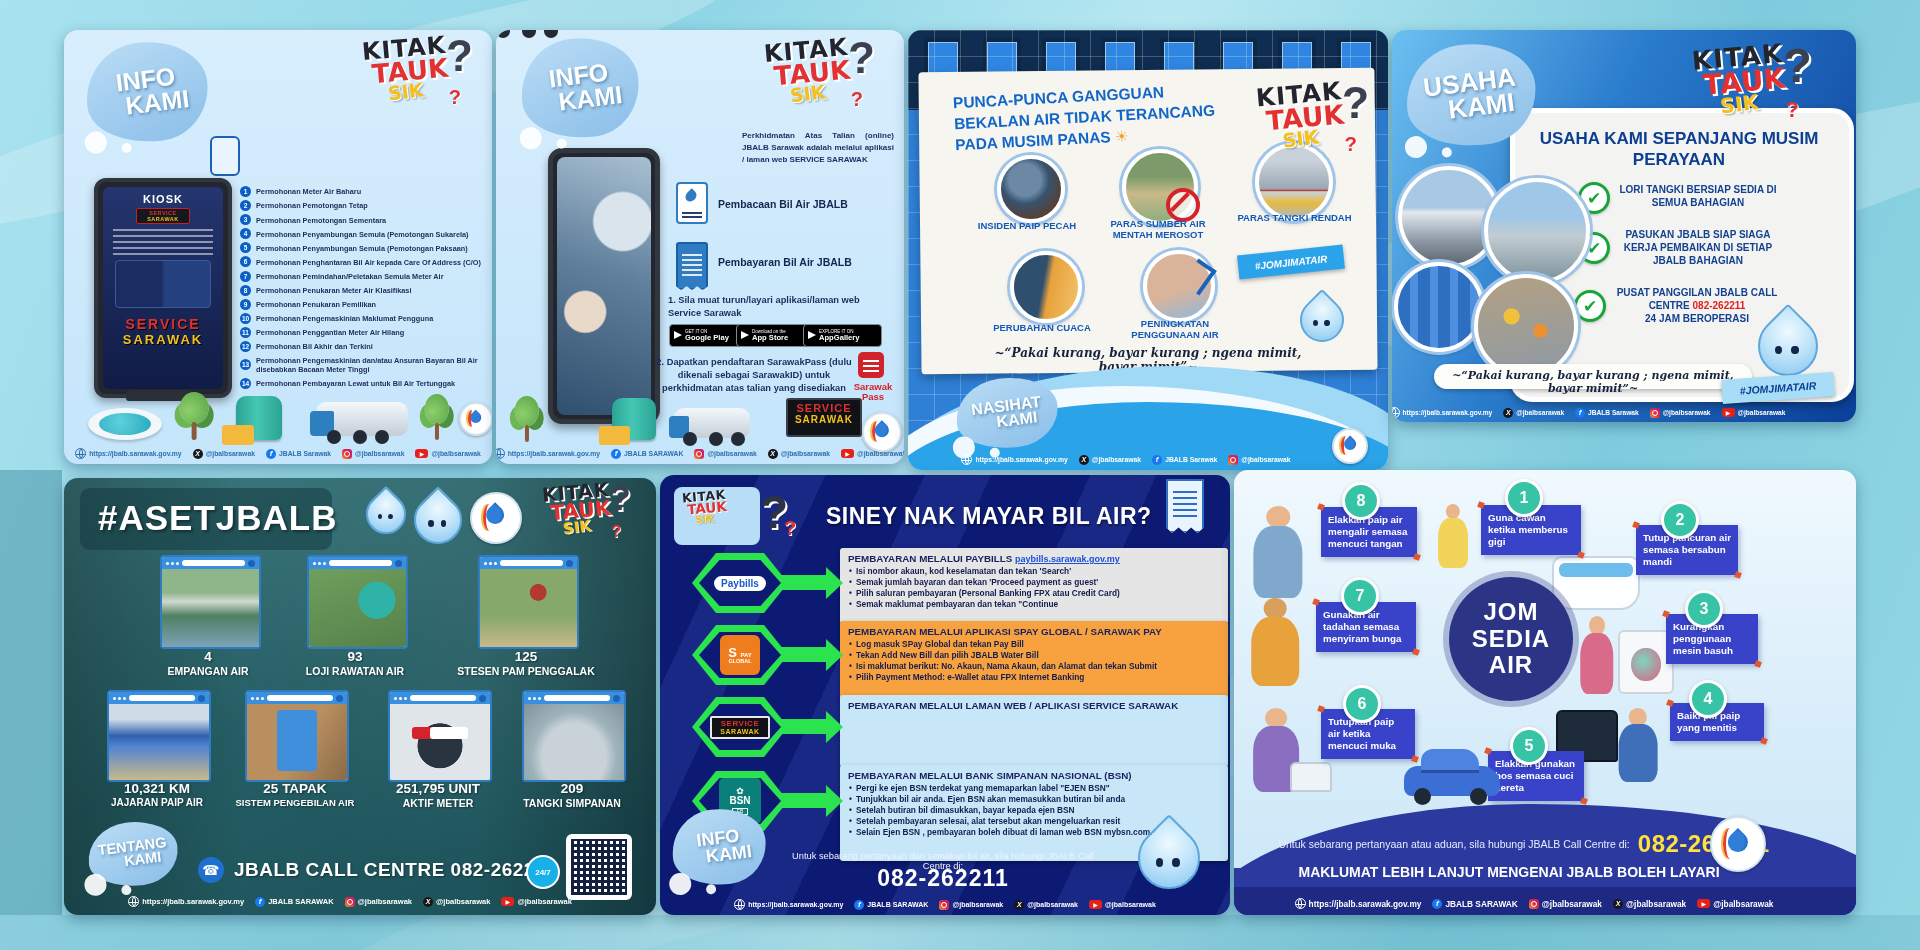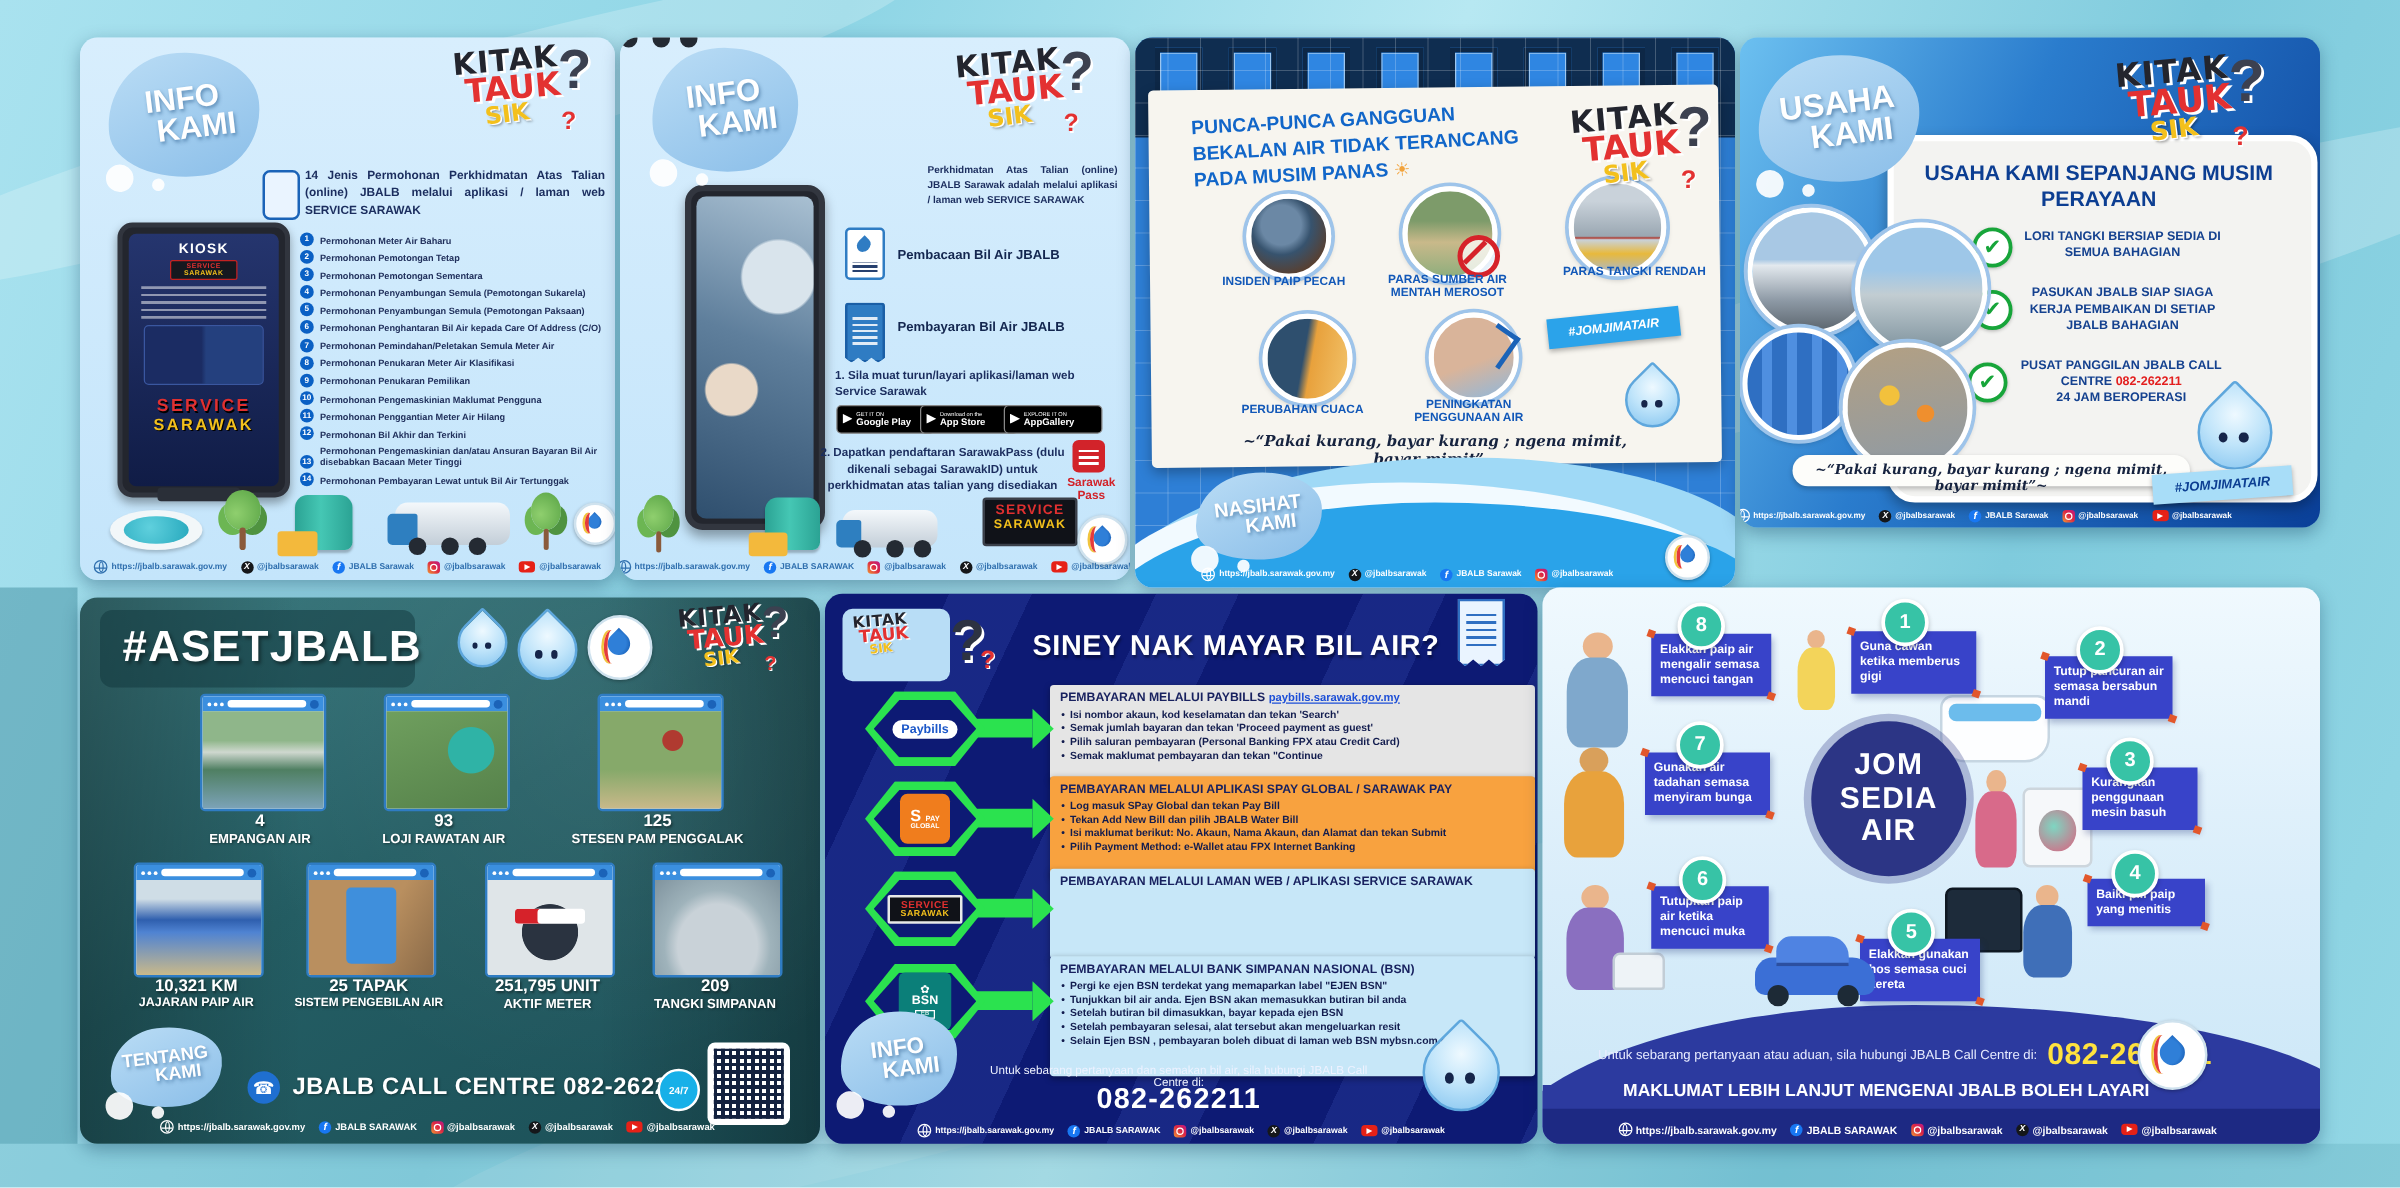--- a/index.html
+++ b/index.html
@@ -39,21 +39,21 @@
   .soc{display:inline-flex;align-items:center;gap:3px}
   .icgl{width:9px;height:9px;border:1px solid currentColor;border-radius:50%;position:relative;flex:0 0 9px}
   .icgl::before{content:"";position:absolute;left:0;right:0;top:50%;border-top:1px solid currentColor}
   .icgl::after{content:"";position:absolute;left:28%;right:28%;top:0;bottom:0;border:1px solid currentColor;border-radius:50%}
   .icfb{width:10px;height:10px;border-radius:50%;background:#1877f2;color:#fff;font-size:8px;font-weight:bold;display:inline-flex;align-items:center;justify-content:center;flex:0 0 10px}
   .icig{width:10px;height:10px;border-radius:3px;background:linear-gradient(45deg,#f09433,#dc2743 55%,#bc1888);position:relative;flex:0 0 10px}
   .icig::before{content:"";position:absolute;inset:2px;border:1px solid #fff;border-radius:50%}
   .icx{width:10px;height:10px;border-radius:50%;background:#15171a;color:#fff;font-size:7px;font-weight:bold;display:inline-flex;align-items:center;justify-content:center;flex:0 0 10px}
   .icyt{width:13px;height:9px;border-radius:3px;background:#e62117;color:#fff;font-size:6px;display:inline-flex;align-items:center;justify-content:center;flex:0 0 13px;line-height:1}
   
-  .item{display:flex;gap:5px;align-items:flex-end;margin-bottom:3.1px}
+  .item{display:flex;gap:5px;align-items:center;margin-bottom:3.1px}
   .dot{display:inline-flex;width:11px;height:11px;border-radius:50%;background:#0a60c4;color:#fff;font-size:6.5px;font-weight:bold;align-items:center;justify-content:center;flex:0 0 11px}
   .item .t{font-size:7.3px;font-weight:bold;color:#21305c;line-height:1.28;padding-top:1px}
   
   .tree{position:absolute}
   .tree::before{content:"";position:absolute;left:50%;transform:translateX(-50%);top:0;width:72%;height:66%;background:radial-gradient(circle at 32% 58%,#8fcf6e,#57a244);border-radius:50%;box-shadow:-8px 7px 0 -3px #6cb653,8px 7px 0 -3px #4f9340}
   .tree::after{content:"";position:absolute;left:50%;transform:translateX(-50%);bottom:0;width:12%;height:38%;background:#8a5a3b;border-radius:3px}
   .pond{position:absolute;background:#f2f7f9;border-radius:50%;box-shadow:0 2px 3px rgba(0,0,0,.2)}
   .pond::before{content:"";position:absolute;inset:15%;background:radial-gradient(circle at 40% 40%,#5fd0dd,#26a8bd);border-radius:50%}
   .wtank{position:absolute;background:linear-gradient(90deg,#2ba394,#45c7b4 45%,#2ba394);border-radius:10px 10px 6px 6px;box-shadow:0 2px 2px rgba(0,0,0,.25)}
   .wtank::after{content:"";position:absolute;left:-30%;bottom:-12%;width:70%;height:45%;background:#f3b93c;border-radius:3px}
@@ -135,21 +135,20 @@
     <i class="b2">KAMI</i>
   </div>
   <div class="ktk" style="left:298px;top:8px">
     <b class="k1">KITAK</b>
     <b class="k2">TAUK</b>
     <b class="k3">SIK</b>
     <span class="q1">?</span>
     <span class="q2">?</span>
   </div>
   <div class="abs" style="left:146px;top:106px;width:26px;height:36px;border:2px solid #1b63b8;border-radius:6px;background:#eaf4ff"></div>
-  <div class="abs" style="left:180px;top:104px;width:240px;font-size:9.5px;font-weight:bold;color:#1b2d5e;text-align:justify;line-height:1.45">14 Jenis Permohonan Perkhidmatan Atas Talian (online) JBALB melalui aplikasi / laman web SERVICE SARAWAK</div>
   <div class="abs" style="left:176px;top:156px;width:244px">
     <div class="item">
         <span class="dot">1</span>
         <span class="t">Permohonan Meter Air Baharu</span>
       </div>
     <div class="item">
         <span class="dot">2</span>
         <span class="t">Permohonan Pemotongan Tetap</span>
       </div>
     <div class="item">
@@ -357,21 +356,21 @@
     <span class="q2">?</span>
   </div>
   <div class="pcir" style="left:89px;top:125px;width:60px;height:60px;background:radial-gradient(circle at 40% 35%,#6b88a5 0 30%,#37536e 45%,#5c3d29 80%)"></div>
   <div class="pcir" style="left:214px;top:119px;width:68px;height:68px;background:linear-gradient(180deg,#7d9b6a 35%,#c9b98a 60%,#8fae7d)"></div>
   <div class="abs" style="left:258px;top:158px;width:26px;height:26px;border:4px solid #d6222a;border-radius:50%;background:rgba(255,255,255,.75)">
     <i class="abs" style="left:-2px;top:8px;width:24px;border-top:4px solid #d6222a;transform:rotate(-45deg)"></i>
   </div>
   <div class="pcir" style="left:347px;top:113px;width:70px;height:70px;background:linear-gradient(180deg,#c9d2da 20%,#9aa7b2 60%,#b03a30 62%,#c9d2da 64%,#e8b93c 80%,#aeb9c2)"></div>
   <div class="plab" style="left:44px;top:190px;width:150px">INSIDEN PAIP PECAH</div>
   <div class="plab" style="left:185px;top:188px;width:130px">PARAS SUMBER AIR MENTAH MEROSOT</div>
-  <div class="plab" style="left:337px;top:182px;width:125px">PARAS TANGKI RENDAH</div>
+  <div class="plab" style="left:324px;top:182px;width:125px">PARAS TANGKI RENDAH</div>
   <div class="pcir" style="left:102px;top:221px;width:64px;height:64px;background:linear-gradient(100deg,#2e4f6e 45%,#e8a13c 55%,#f2c36a)"></div>
   <div class="pcir" style="left:235px;top:220px;width:64px;height:64px;background:linear-gradient(160deg,#d9b49a 55%,#8fb8dd)"></div>
   <div class="abs" style="left:276px;top:236px;width:26px;height:18px;border-bottom:4px solid #1b63b8;border-right:4px solid #1b63b8;transform:rotate(-55deg)"></div>
   <div class="plab" style="left:59px;top:292px;width:150px">PERUBAHAN CUACA</div>
   <div class="plab" style="left:202px;top:288px;width:130px">PENINGKATAN PENGGUNAAN AIR</div>
   <div class="ribbon" style="left:330px;top:220px;width:106px;height:24px;font-size:10px;transform:rotate(-6deg)">#JOMJIMATAIR</div>
   <div class="drop" style="left:392px;top:268px;width:40px;height:40px">
       <span class="f"></span>
     </div>
   <div class="abs" style="left:66px;top:316px;width:348px;text-align:center;font-family:'DejaVu Serif',serif;font-style:italic;font-weight:bold;font-size:12px;color:#16233f">~“Pakai kurang, bayar kurang ; ngena mimit, bayar mimit”~</div>

